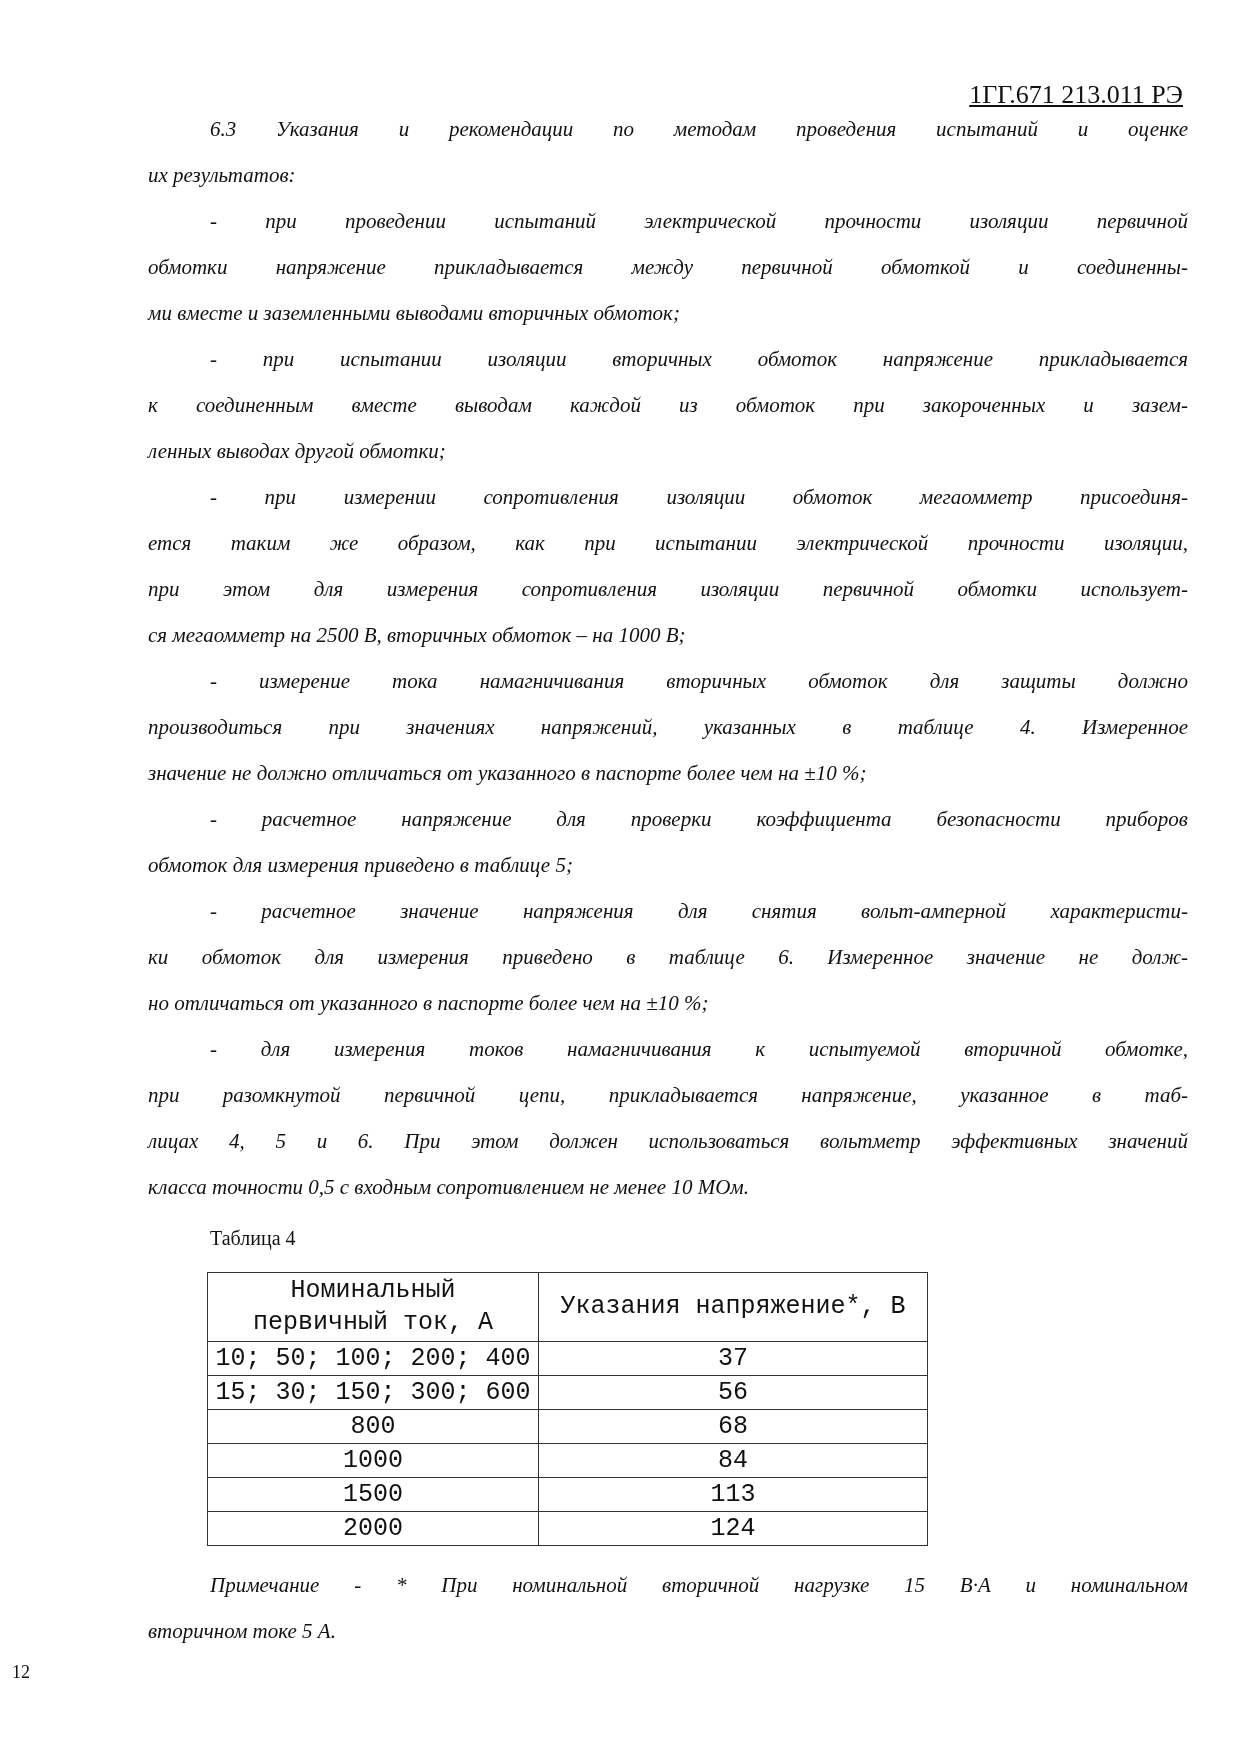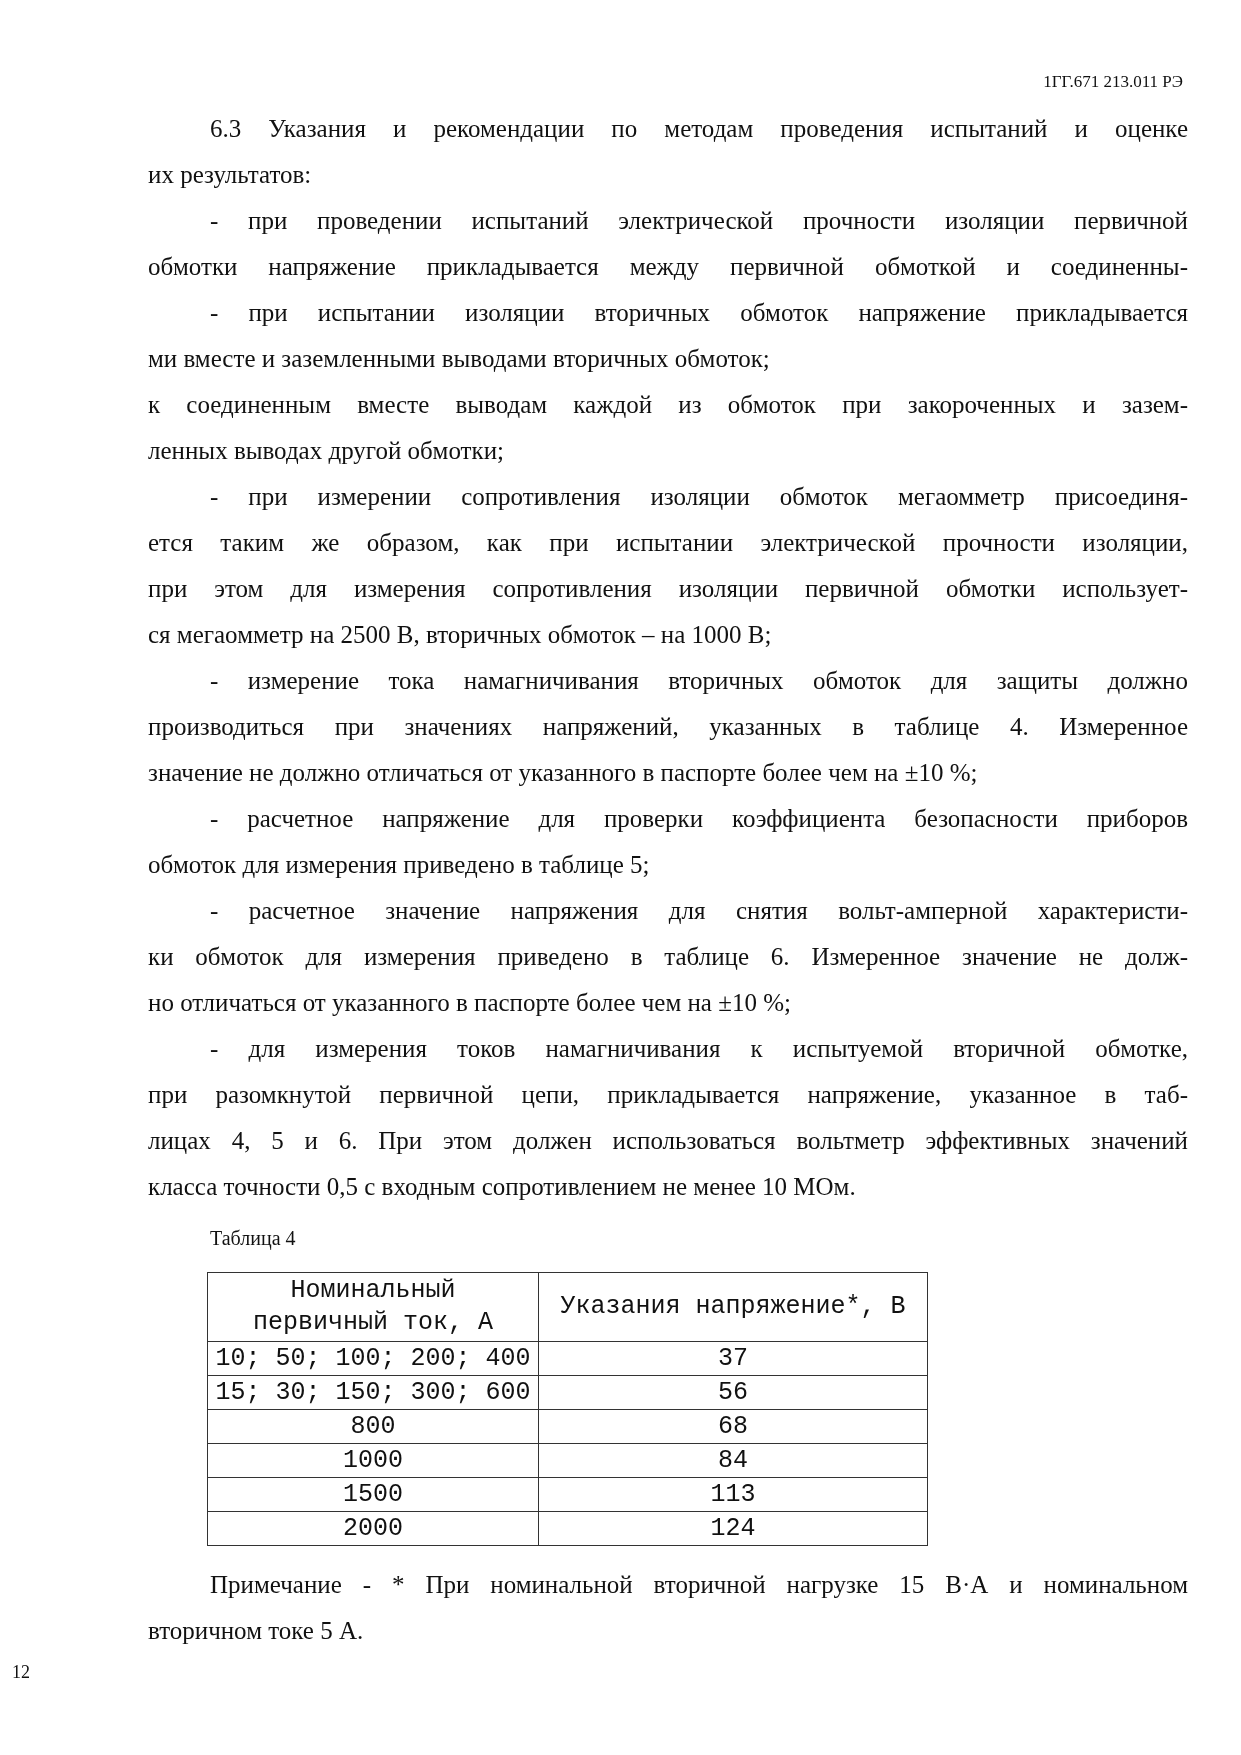--- a/index.html
+++ b/index.html
@@ -1,21 +1,21 @@
 <!DOCTYPE html>
 <html><head>
   <meta charset="utf-8">
   <style>
     html, body { margin: 0; padding: 0; background: #ffffff; }
     body { width: 1241px; height: 1755px; position: relative; overflow: hidden;
       font-family: "Liberation Serif", "DejaVu Serif", serif; color: #111111; }
-    .doc-code { position: absolute; top: 72px; right: 58px; font-size: 17px; }
+    .doc-code { position: absolute; top: 80px; right: 58px; font-size: 26px; text-decoration: underline; }
     .text-block { position: absolute; left: 148px; width: 1040px; top: 106px; }
-    .line { font-size: 25px; height: 46px; line-height: 46px; white-space: nowrap;
-      text-align: justify; text-align-last: justify; }
+    .line { font-size: 21px; height: 46px; line-height: 46px; white-space: nowrap;
+      text-align: justify; text-align-last: justify; font-style: italic; }
     .line.last { text-align-last: left; }
     .line.indent { padding-left: 62px; }
     .table-caption { position: absolute; left: 210px; top: 1227px; font-size: 20px; }
     table.t4 { position: absolute; left: 207px; top: 1272px; border-collapse: collapse;
       font-size: 25px; font-family: Liberation Mono, monospace; }
     table.t4 td, table.t4 th { border: 1.5px solid #333; text-align: center; font-weight: normal;
       padding: 0; line-height: 32px; }
     table.t4 th { height: 68px; line-height: 32px; }
     table.t4 td { height: 33px; line-height: 33px; }
     .col1 { width: 330px; }
@@ -26,22 +26,22 @@
 </head>
 <body>
 
 <div class="doc-code">1ГГ.671 213.011 РЭ</div>
 
 <div class="text-block" id="body-lines">
     <div class="line indent">6.3     Указания и рекомендации по методам проведения испытаний и оценке</div>
     <div class="line last">их результатов:</div>
     <div class="line indent">-  при проведении испытаний электрической прочности изоляции первичной</div>
     <div class="line">обмотки напряжение прикладывается между первичной обмоткой и соединенны-</div>
+    <div class="line last">ми вместе и заземленными выводами вторичных обмоток;</div>
     <div class="line indent">-  при испытании изоляции вторичных обмоток напряжение прикладывается</div>
-    <div class="line last">ми вместе и заземленными выводами вторичных обмоток;</div>
     <div class="line">к соединенным вместе выводам каждой из обмоток при закороченных и зазем-</div>
     <div class="line last">ленных выводах другой обмотки;</div>
     <div class="line indent">-  при измерении сопротивления изоляции обмоток мегаомметр присоединя-</div>
     <div class="line">ется таким же образом, как при испытании электрической прочности изоляции,</div>
     <div class="line">при этом для измерения сопротивления изоляции первичной обмотки использует-</div>
     <div class="line last">ся мегаомметр на 2500 В, вторичных обмоток – на 1000 В;</div>
     <div class="line indent">-  измерение тока намагничивания вторичных обмоток для защиты должно</div>
     <div class="line">производиться при значениях напряжений, указанных в таблице 4. Измеренное</div>
     <div class="line last">значение не должно отличаться от указанного в паспорте более чем на ±10 %;</div>
     <div class="line indent">-  расчетное напряжение для проверки коэффициента безопасности приборов</div>

